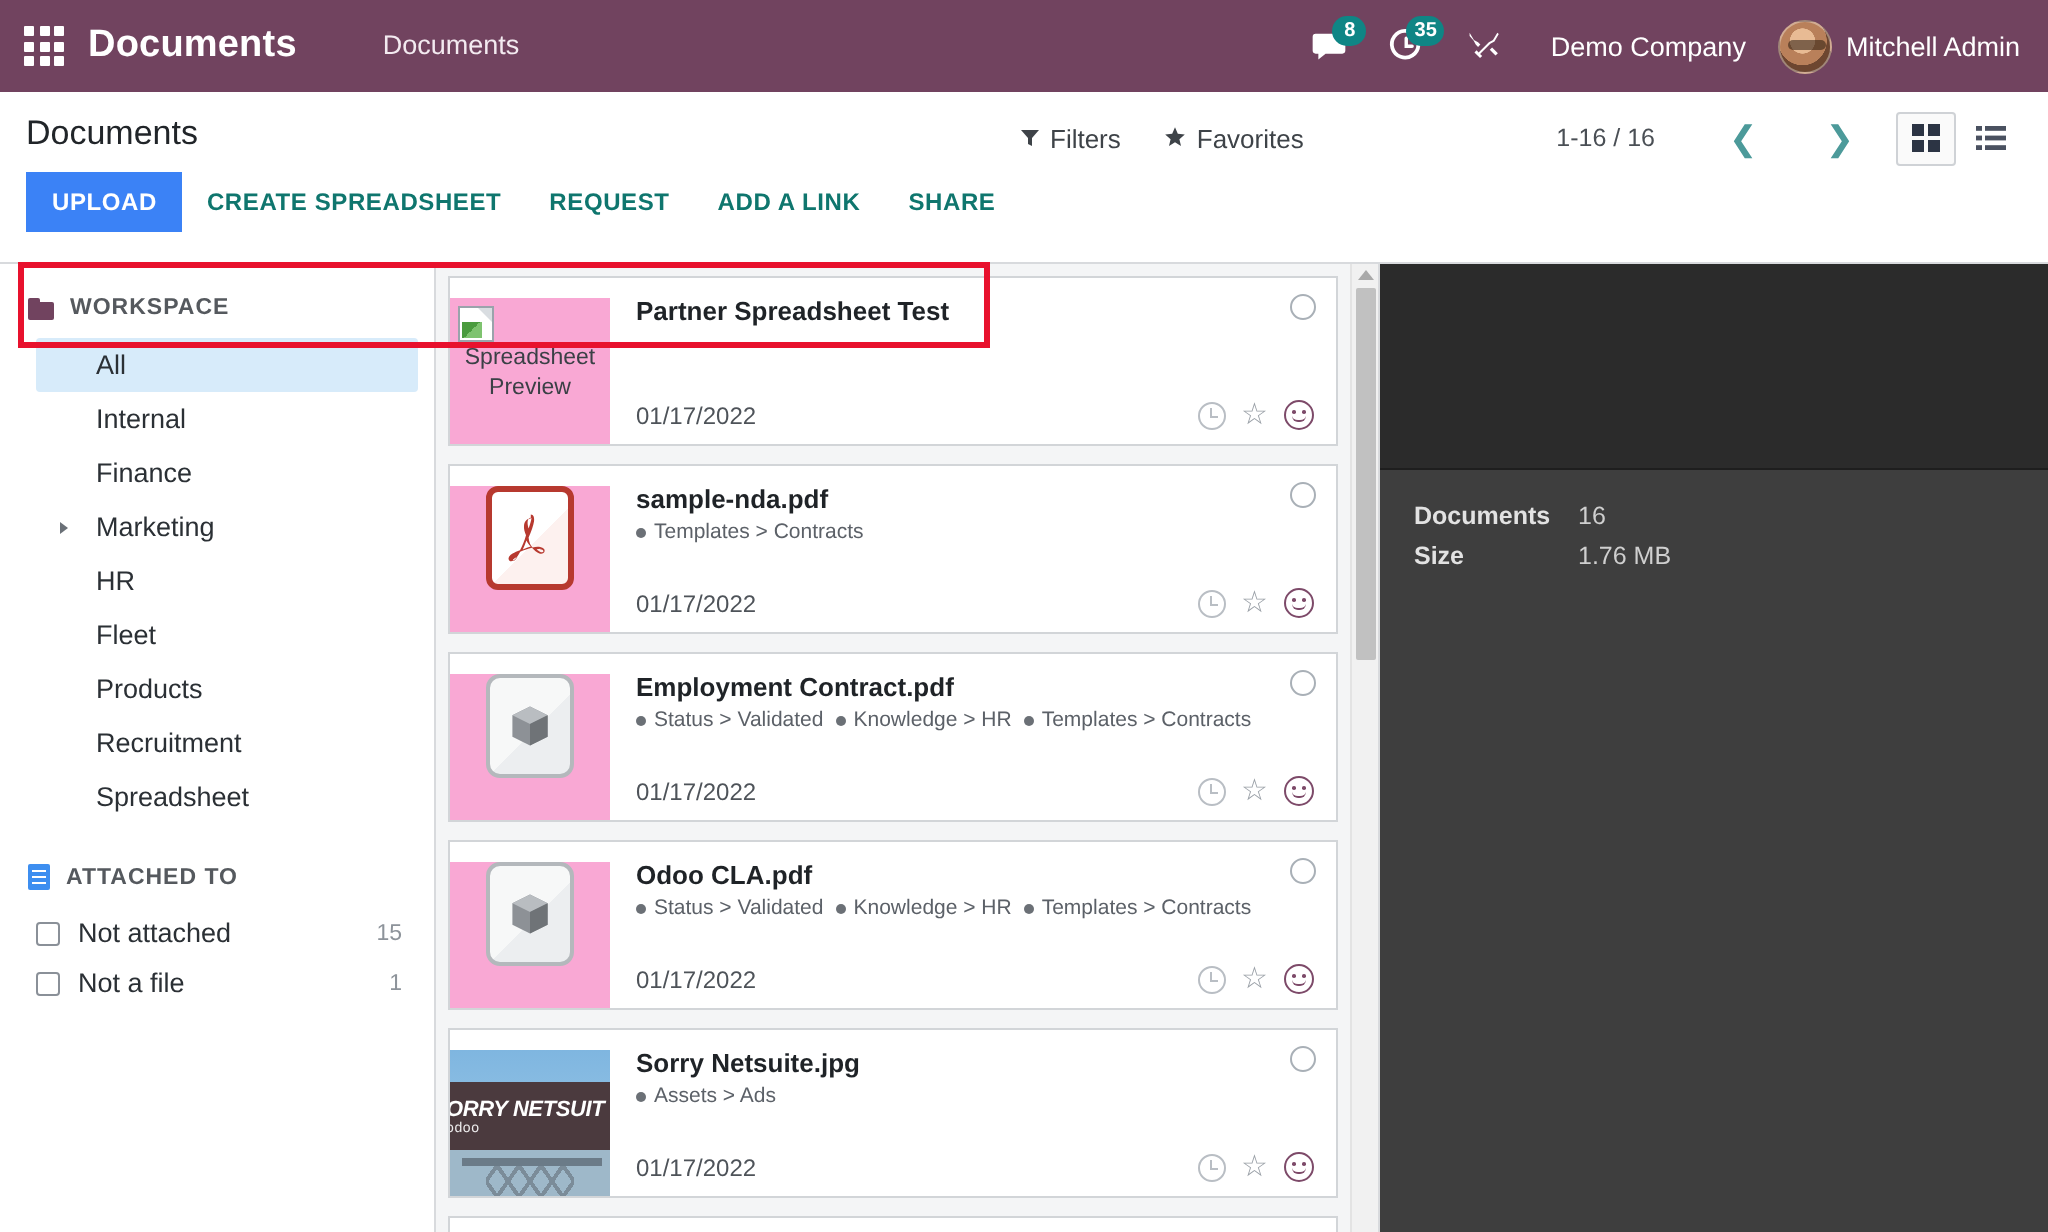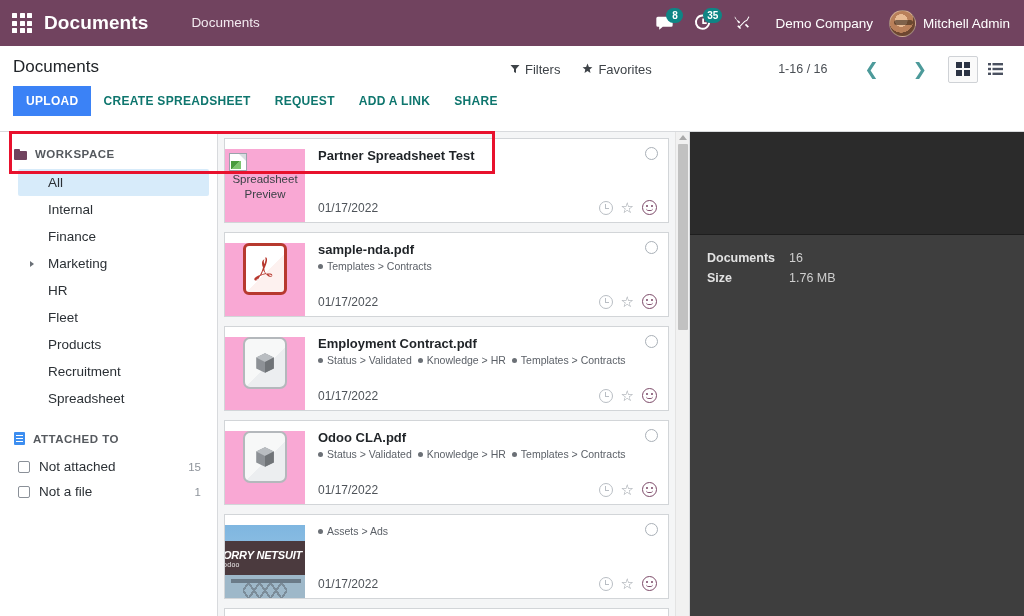--- a/index.html
+++ b/index.html
@@ -613,20 +613,21 @@
             <div class="thumb-photo">
               <span class="photo-sky"></span>
               <span class="photo-board">
                 <b>ORRY NETSUIT</b>
                 <span>odoo</span>
               </span>
               <span class="photo-struct"></span>
             </div>
           </div>
           <div class="kcard-main">
+            <div class="kcard-title">Sorry Netsuite.jpg</div>
             <span class="sel-circle"></span>
             <div class="kcard-tags">
               <span class="ktag">
                 <i class="dot"></i>
                 <span>Assets &gt; Ads</span>
               </span>
             </div>
             <div class="kcard-bottom">
               <span class="kcard-date">01/17/2022</span>
               <span class="kcard-actions">

